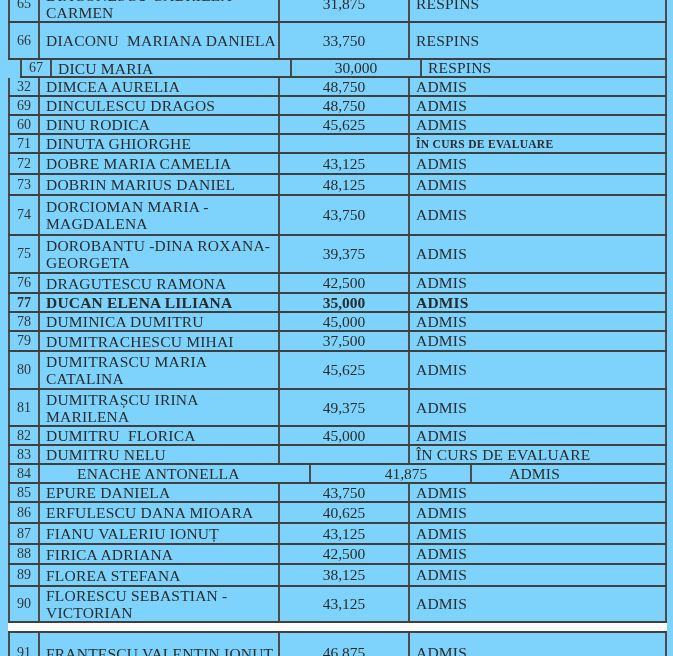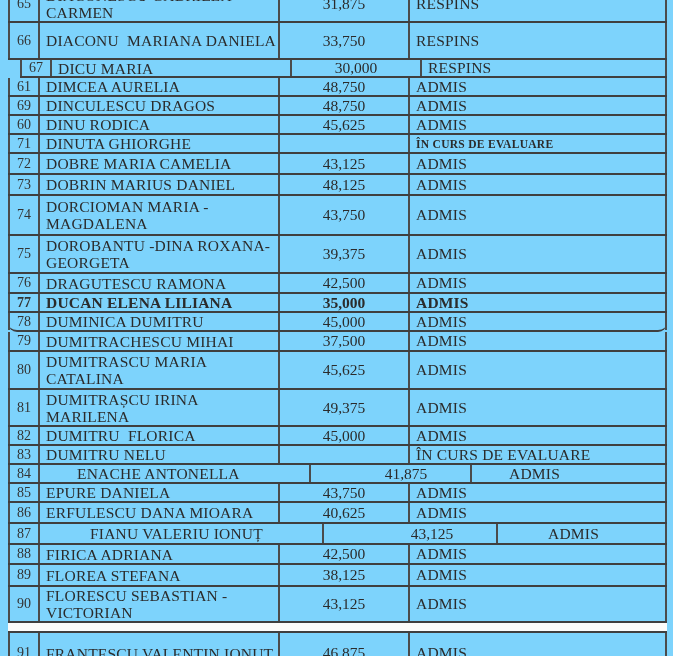--- a/index.html
+++ b/index.html
@@ -91,21 +91,21 @@
   </div>
       <div class="row" style="height: 18px; margin-left: 12px;">
     <div class="cell c-num">67</div>
     <div class="cell c-name">
           <div class="nl">DICU MARIA</div>
         </div>
     <div class="cell c-score">30,000</div>
     <div class="cell c-status">RESPINS</div>
   </div>
       <div class="row" style="height: 19px;">
-    <div class="cell c-num">61</div>
+    <div class="cell c-num">32</div>
     <div class="cell c-name">
           <div class="nl">DIMCEA AURELIA</div>
         </div>
     <div class="cell c-score">48,750</div>
     <div class="cell c-status">ADMIS</div>
   </div>
       <div class="row" style="height: 19px;">
     <div class="cell c-num">69</div>
     <div class="cell c-name">
           <div class="nl">DINCULESCU DRAGOS</div>
@@ -172,21 +172,21 @@
     <div class="cell c-status">ADMIS</div>
   </div>
       <div class="row" style="height: 19px; font-weight: bold;">
     <div class="cell c-num">77</div>
     <div class="cell c-name">
           <div class="nl">DUCAN ELENA LILIANA</div>
         </div>
     <div class="cell c-score">35,000</div>
     <div class="cell c-status">ADMIS</div>
   </div>
-      <div class="row" style="height: 19px; border-radius: 9px;">
+      <div class="row" style="height: 19px;">
     <div class="cell c-num">78</div>
     <div class="cell c-name">
           <div class="nl">DUMINICA DUMITRU</div>
         </div>
     <div class="cell c-score">45,000</div>
     <div class="cell c-status">ADMIS</div>
   </div>
       <div class="row" style="height: 20px;">
     <div class="cell c-num">79</div>
     <div class="cell c-name">
@@ -246,21 +246,21 @@
     <div class="cell c-status">ADMIS</div>
   </div>
       <div class="row" style="height: 21px;">
     <div class="cell c-num">86</div>
     <div class="cell c-name">
           <div class="nl">ERFULESCU DANA MIOARA</div>
         </div>
     <div class="cell c-score">40,625</div>
     <div class="cell c-status">ADMIS</div>
   </div>
-      <div class="row" style="height: 21px; gap: 44px;">
+      <div class="row" style="height: 21px;">
     <div class="cell c-num">87</div>
     <div class="cell c-name">
           <div class="nl">FIANU VALERIU IONUȚ</div>
         </div>
     <div class="cell c-score">43,125</div>
     <div class="cell c-status">ADMIS</div>
   </div>
       <div class="row" style="height: 20px;">
     <div class="cell c-num">88</div>
     <div class="cell c-name">

